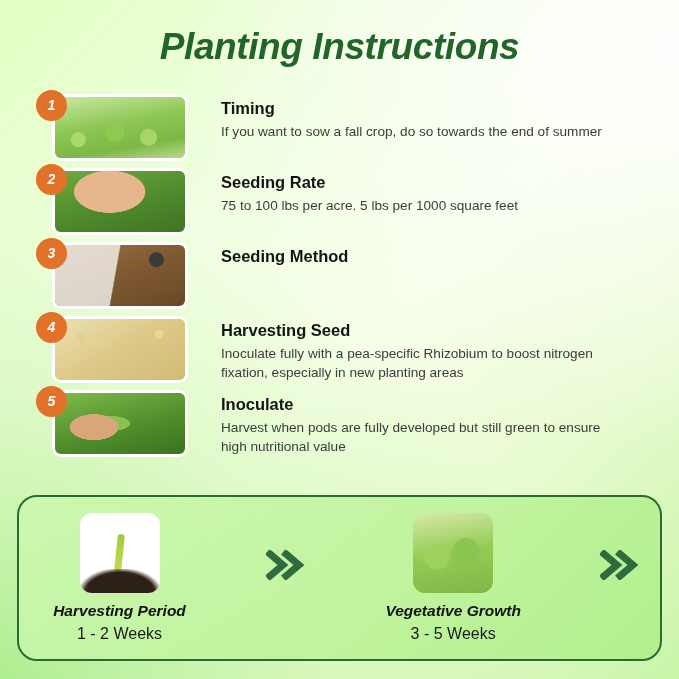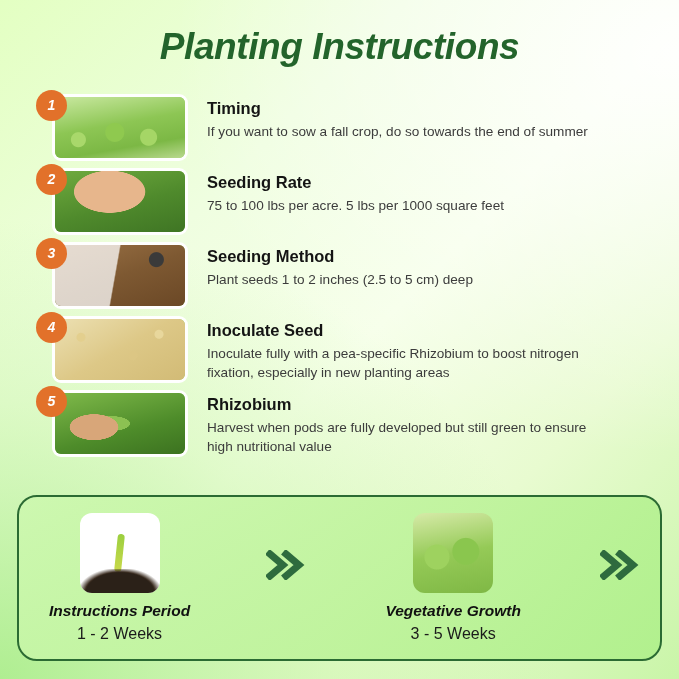--- a/index.html
+++ b/index.html
@@ -86,20 +86,21 @@
     font-weight: bold;
     font-style: italic;
     line-height: 31px;
     text-align: center;
     z-index: 3;
   }
   .step-text {
     flex: 1 1 auto;
     padding-left: 19px;
     padding-top: 4px;
+    margin-left: 14px;
   }
   .step-title {
     font-size: 16.5px;
     font-weight: bold;
     color: #141414;
     line-height: 1.25;
     margin-bottom: 3px;
   }
   .step-desc {
     font-size: 13.6px;
@@ -264,57 +265,56 @@
 
     <div class="step">
       <div class="thumb-wrap">
         <div class="badge">3</div>
         <div class="thumb">
           <div class="art art-soil-rake"></div>
         </div>
       </div>
       <div class="step-text">
         <div class="step-title">Seeding Method</div>
-        <div class="step-desc">Plant seeds 1 to 2 inches (2.5 to 5 cm) deep</div>
       </div>
     </div>
 
     <div class="step">
       <div class="thumb-wrap">
         <div class="badge">4</div>
         <div class="thumb">
           <div class="art art-seeds"></div>
         </div>
       </div>
       <div class="step-text">
-        <div class="step-title">Inoculate Seed</div>
+        <div class="step-title">Harvesting Seed</div>
         <div class="step-desc">Inoculate fully with a pea-specific Rhizobium to boost nitrogen fixation, especially in new planting areas</div>
       </div>
     </div>
 
     <div class="step">
       <div class="thumb-wrap">
         <div class="badge">5</div>
         <div class="thumb">
           <div class="art art-harvest"></div>
         </div>
       </div>
       <div class="step-text">
-        <div class="step-title">Rhizobium</div>
+        <div class="step-title">Inoculate</div>
         <div class="step-desc">Harvest when pods are fully developed but still green to ensure high nutritional value</div>
       </div>
     </div>
 
   </div>
 
   <div class="timeline">
 
     <div class="phase">
       <div class="phase-img art-seedling"></div>
-      <div class="phase-label">Instructions Period</div>
+      <div class="phase-label">Harvesting Period</div>
       <div class="phase-dur">1 - 2 Weeks</div>
     </div>
 
     <div class="chev">
       <svg width="40" height="30" viewBox="0 0 40 30" aria-hidden="true">
         <path d="M4 4 L17 15 L4 26" fill="none" stroke="#2e6b3e" stroke-width="7" stroke-linecap="square" stroke-linejoin="miter"></path>
         <path d="M20 4 L33 15 L20 26" fill="none" stroke="#2e6b3e" stroke-width="7" stroke-linecap="square" stroke-linejoin="miter"></path>
       </svg>
     </div>
 

